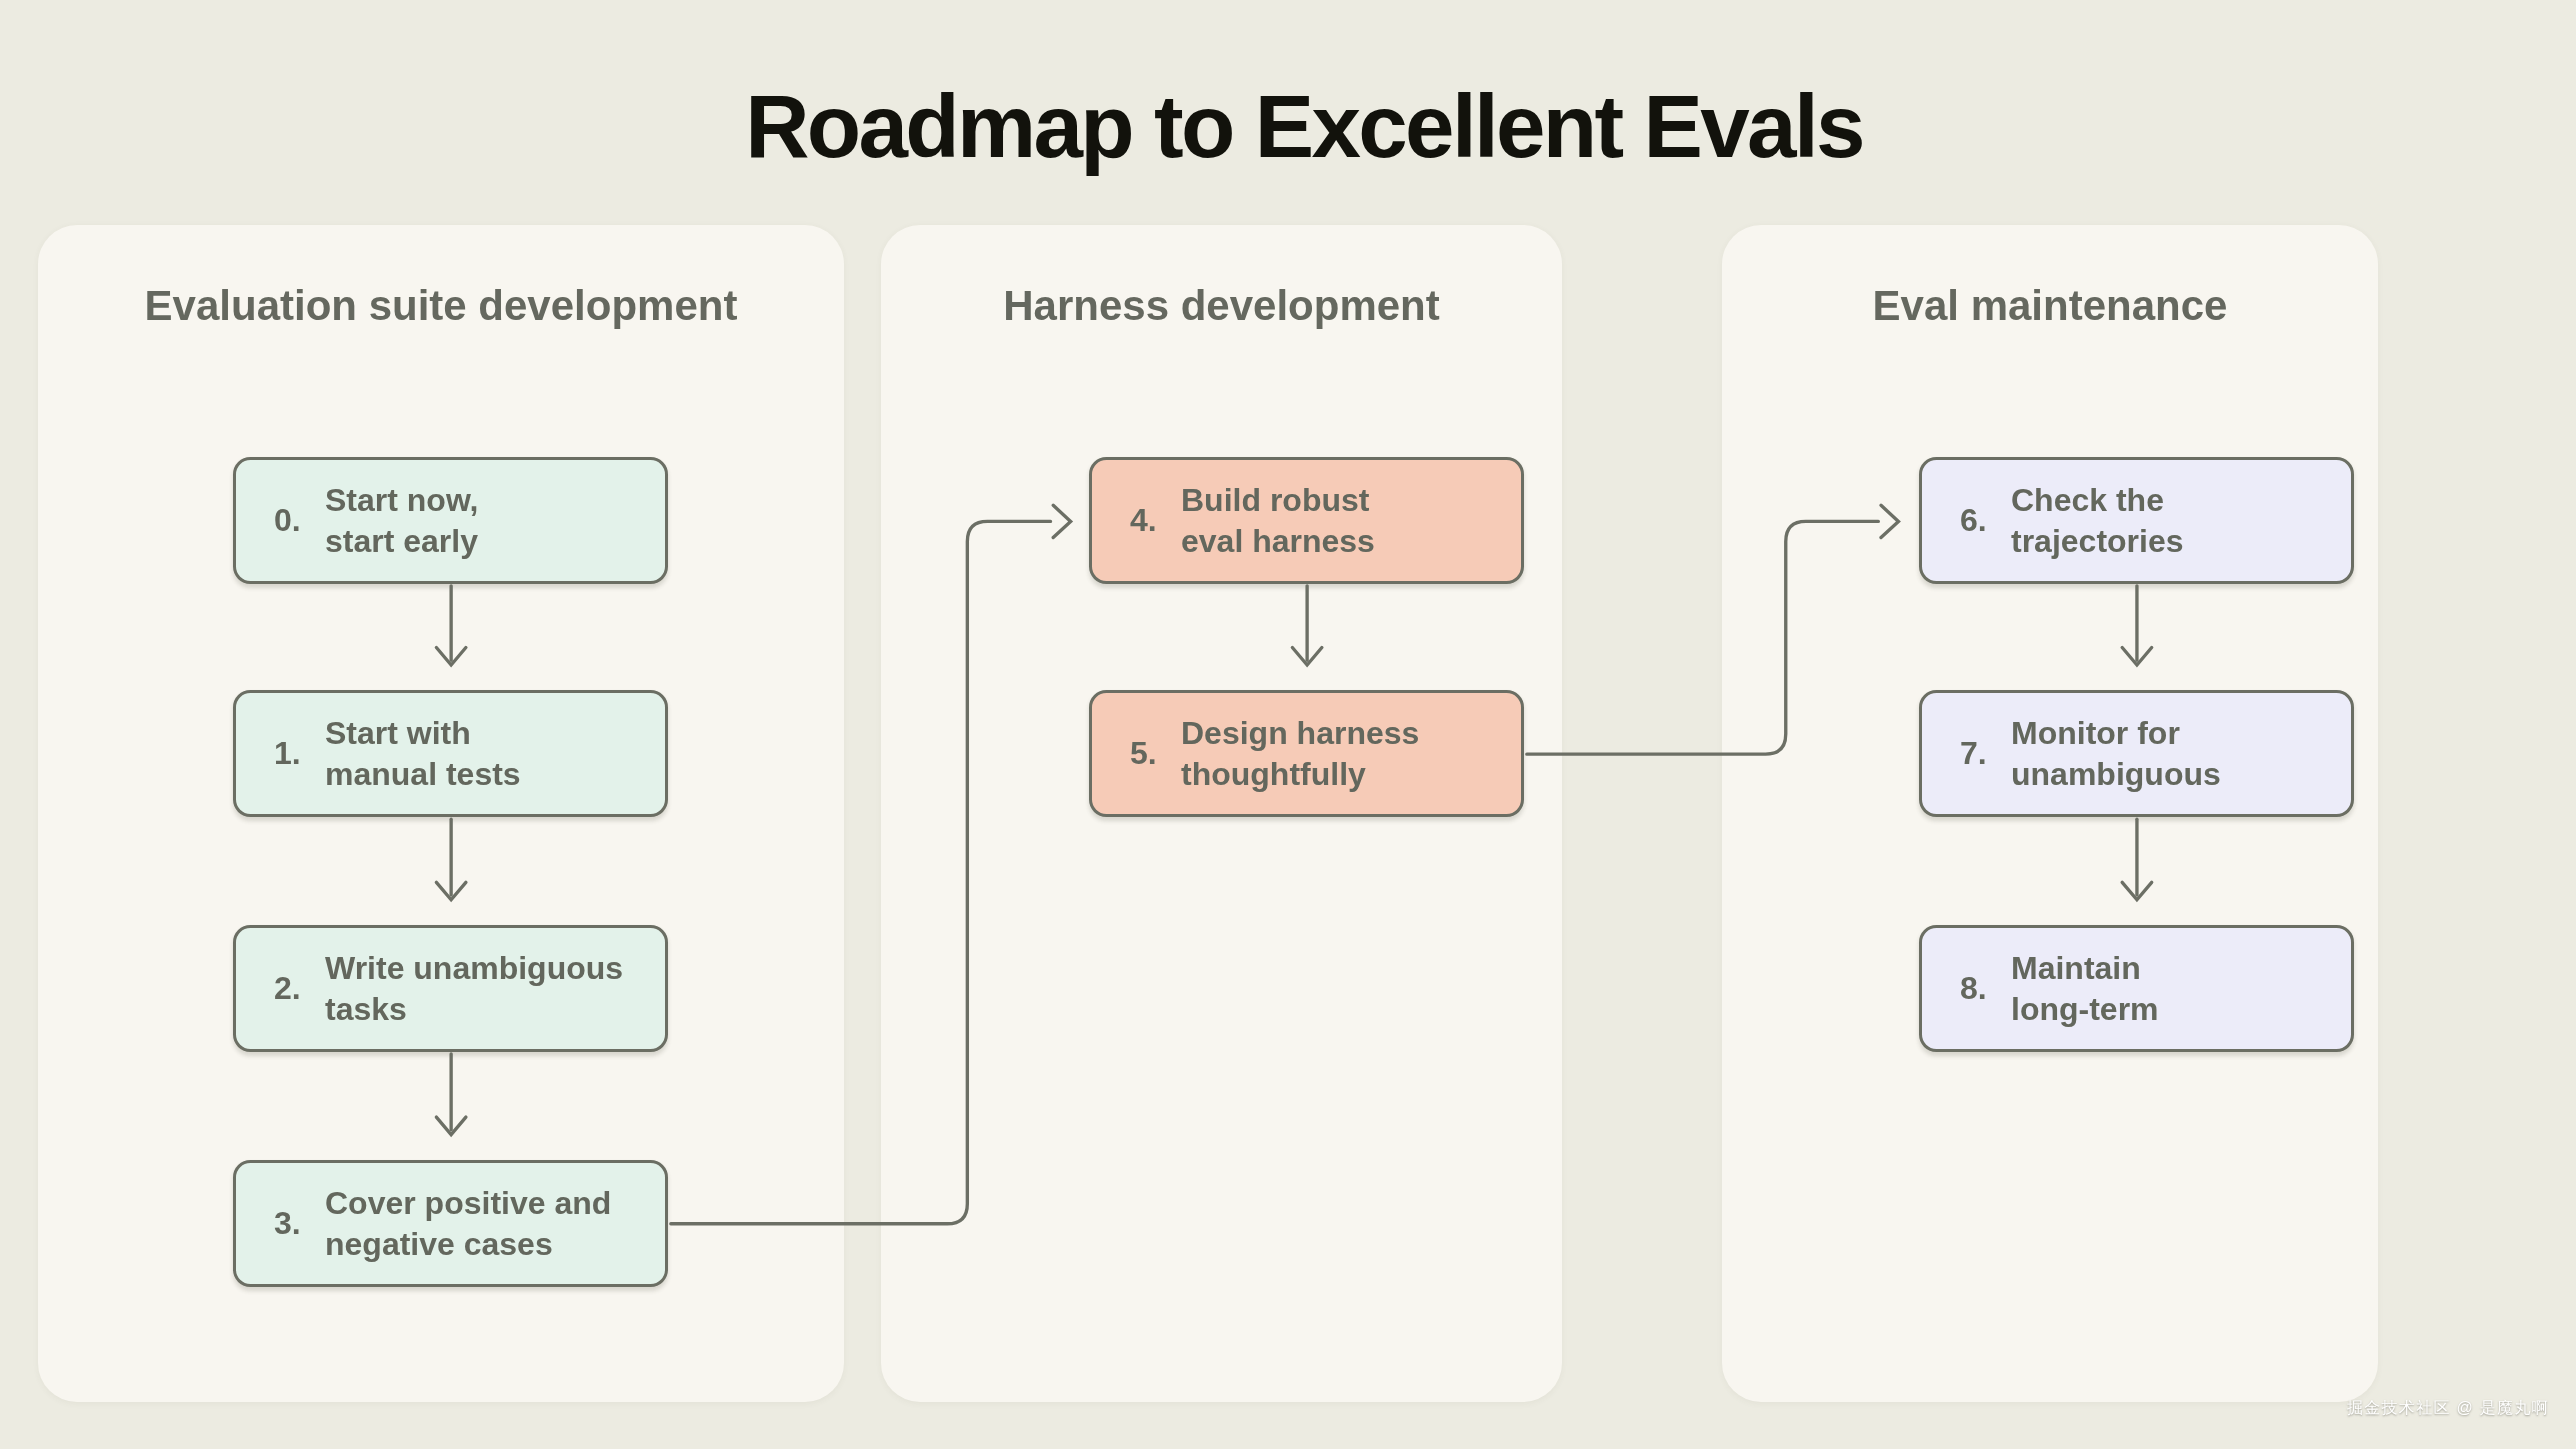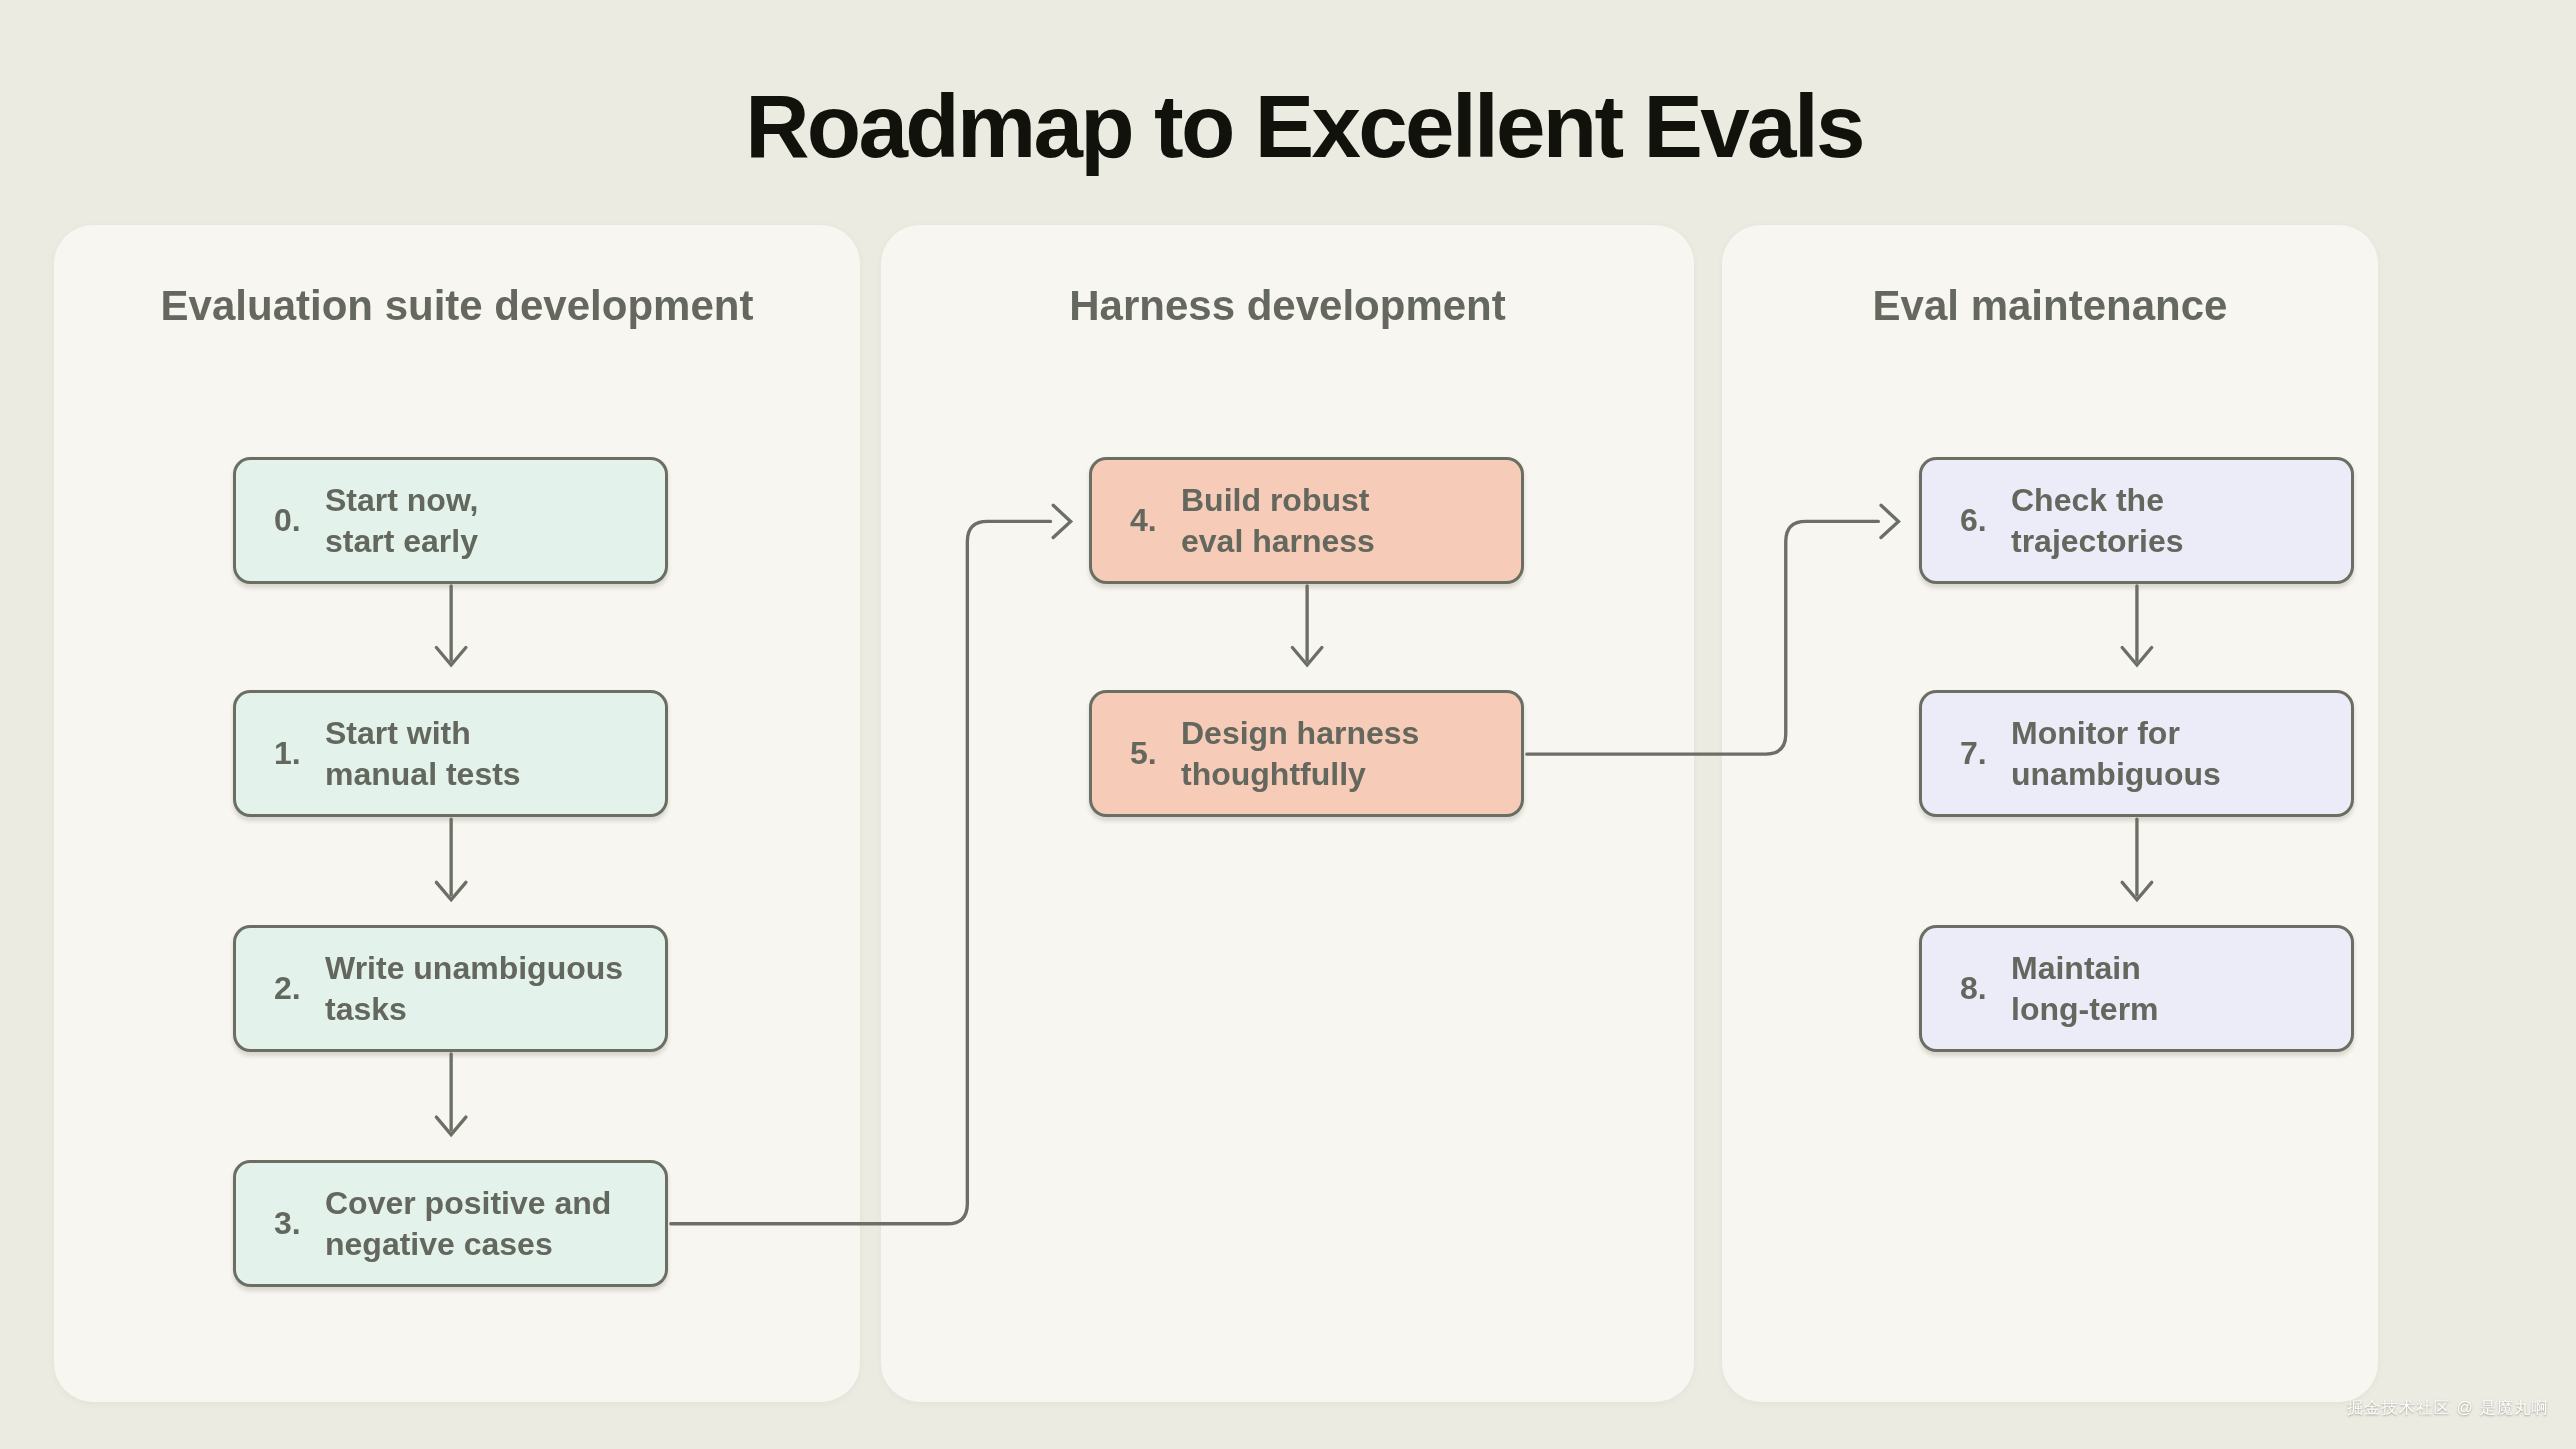--- a/index.html
+++ b/index.html
@@ -30,22 +30,22 @@
     font-size:89px;line-height:1.1;font-weight:700;
     letter-spacing:-0.030em;
     color:var(--title-text);
   }
   .card{
     position:absolute;top:225px;height:1177px;
     background:var(--card-bg);
     border-radius:39px;
     box-shadow:0 1.3px 6.7px rgba(80,80,60,0.05);
   }
-  .card-1{left:54px;width:806px;}
-  .card-2{left:881px;width:813px;}
+  .card-1{left:38px;width:806px;}
+  .card-2{left:881px;width:657px;padding-left:24px;}
   .card-3{left:1722px;width:656px;}
   .column-header{
     position:absolute;top:58px;left:0;width:100%;
     margin:0;text-align:center;
     font-size:42px;line-height:1.1;font-weight:700;
     color:var(--header-text);
     letter-spacing:0;
   }
   .step-box{
     position:absolute;

